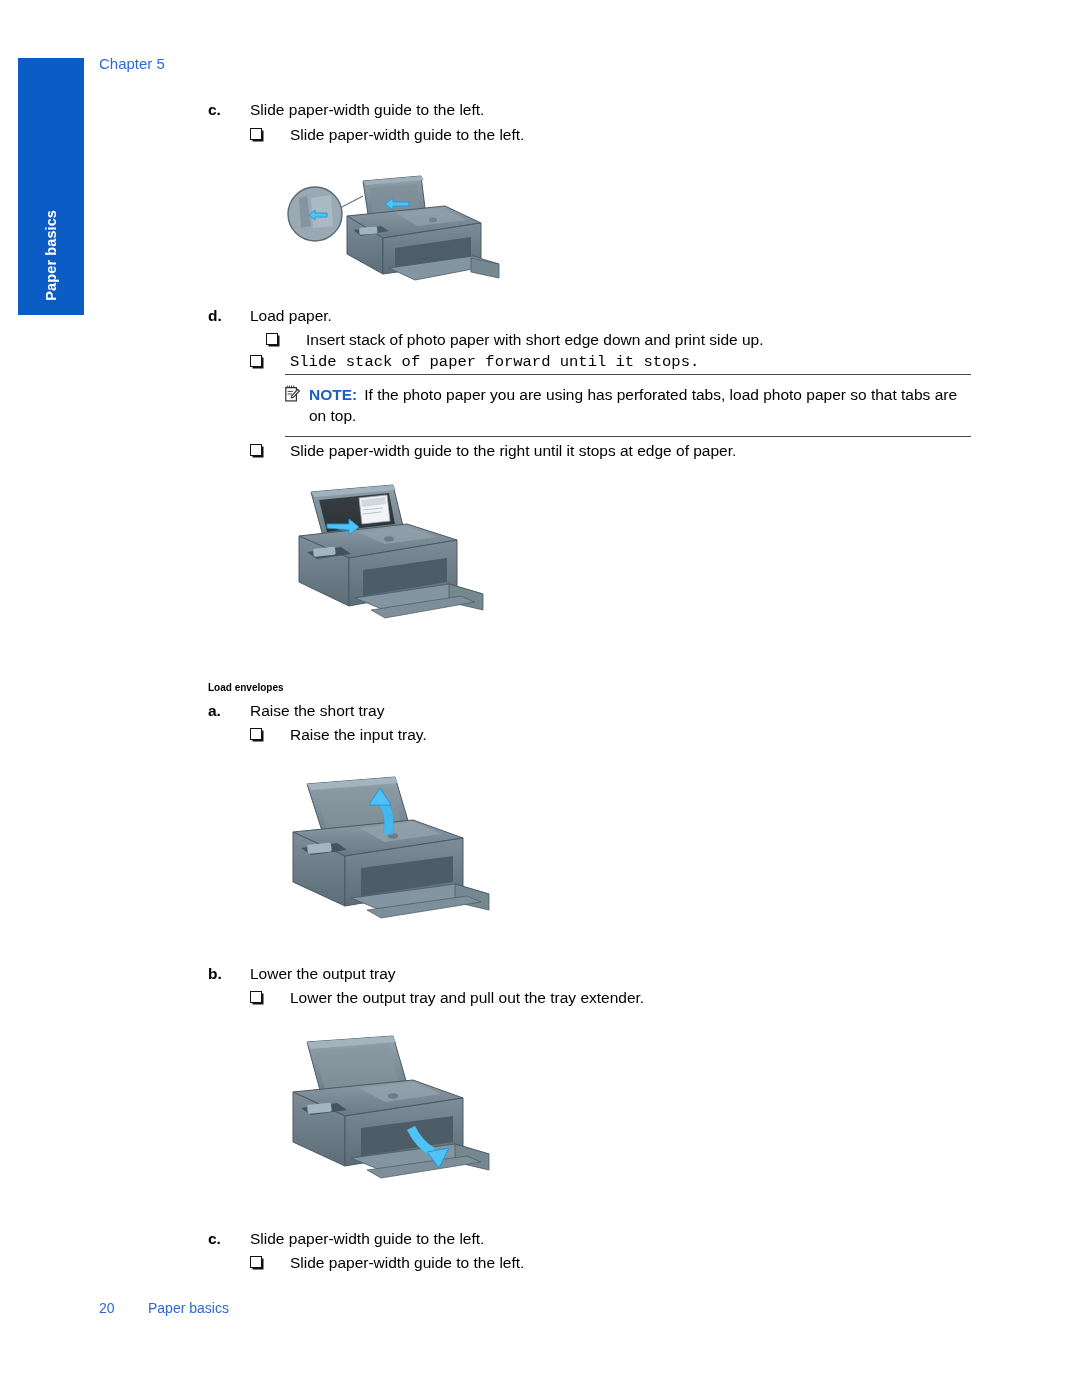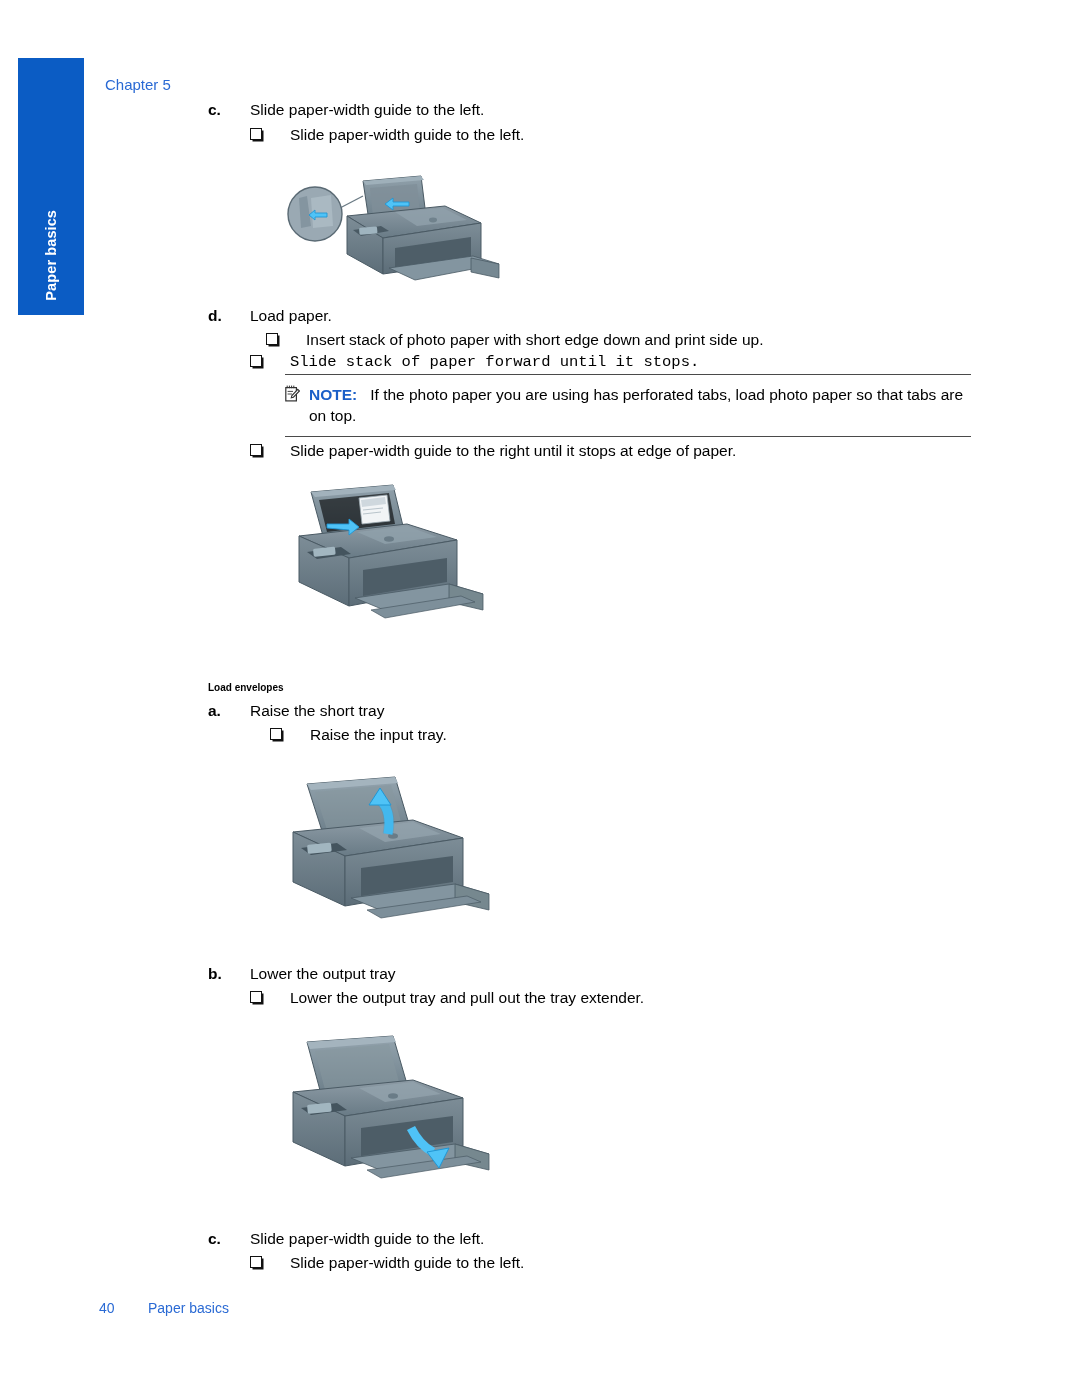--- a/index.html
+++ b/index.html
@@ -35,25 +35,24 @@
     font-size: 14.5px;
     font-weight: bold;
     letter-spacing: 0.1px;
     white-space: nowrap;
   }
 
   
   .chapter-head {
     position: absolute;
     left: 99px;
-    top: 76px;
+    top: 55px;
     font-size: 15px;
     color: #2a6ad4;
     white-space: nowrap;
-    margin-left: 6px;
   }
 
   
   .content {
     position: absolute;
     left: 0;
     top: 0;
     width: 1080px;
   }
 
@@ -129,21 +128,21 @@
     line-height: 21px;
   }
   .note-icon {
     flex: 0 0 24px;
     width: 24px;
     padding-top: 1px;
   }
   .note-label {
     color: #1a5fc8;
     font-weight: bold;
-    margin-right: 13px;
+    margin-right: 7px;
     white-space: nowrap;
   }
   .note-text {
     flex: 1 1 auto;
   }
 
   
   .footer {
     position: absolute;
     left: 99px;
@@ -330,21 +329,21 @@
         <polygon points="42,50 42,46 64,46 64,41 74,49 64,57 64,52" fill="#4fc3f7" stroke="#2196d4" stroke-width="0.9"></polygon>
       </g>
     </svg>
   </div>
 
   <div class="subhead" style="left:208px; top:677px;">Load envelopes</div>
   <div class="step" style="left:208px; top:700px;">
     <span class="step-marker">a.</span>
     <span class="step-text">Raise the short tray</span>
   </div>
-  <div class="bullet" style="left:250px; top:724px;margin-left:20px;">
+  <div class="bullet" style="left:250px; top:724px;">
     <span class="bullet-box">
         <i></i>
       </span>
     <span class="bullet-text">Raise the input tray.</span>
   </div>
 
   <div class="figure" style="left:283px; top:772px;">
     <svg width="245" height="178" viewBox="0 0 245 178" xmlns="http://www.w3.org/2000/svg">
       <defs>
         <linearGradient id="bodyTop3" x1="0" y1="0" x2="0" y2="1">
@@ -439,15 +438,15 @@
   <div class="bullet" style="left:250px; top:1252px;">
     <span class="bullet-box">
         <i></i>
       </span>
     <span class="bullet-text">Slide paper-width guide to the left.</span>
   </div>
 
 </div>
 
 <div class="footer">
-  <span class="footer-page">40</span>
+  <span class="footer-page">20</span>
   <span>Paper basics</span>
 </div>
 
 </body></html>

